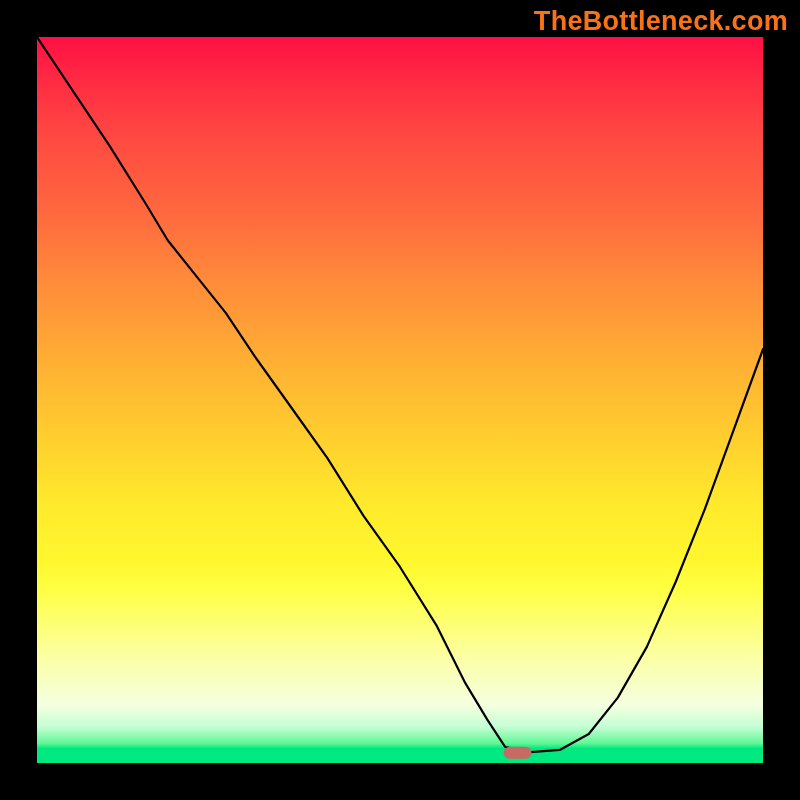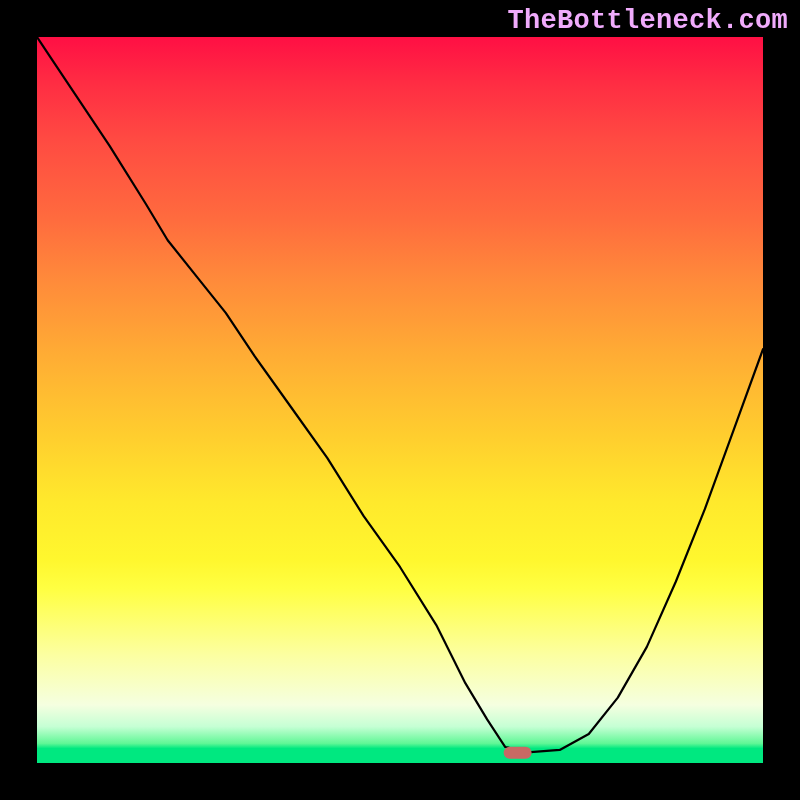--- a/index.html
+++ b/index.html
@@ -46,24 +46,24 @@
     position: absolute;
     left: 0;
     top: 0;
     width: 726px;
     height: 726px;
   }
   .watermark {
     position: absolute;
     top: 6px;
     right: 12px;
-    font-family: Liberation Mono, monospace;
+    font-family: Liberation Sans, sans-serif;
     font-size: 27px;
     font-weight: bold;
-    color: #f0abfc;
+    color: #f97316;
     letter-spacing: 0.3px;
   }
   .curve-path {
     fill: none;
     stroke: #000000;
     stroke-width: 2.2;
     stroke-linejoin: round;
     stroke-linecap: round;
   }
   .marker {

